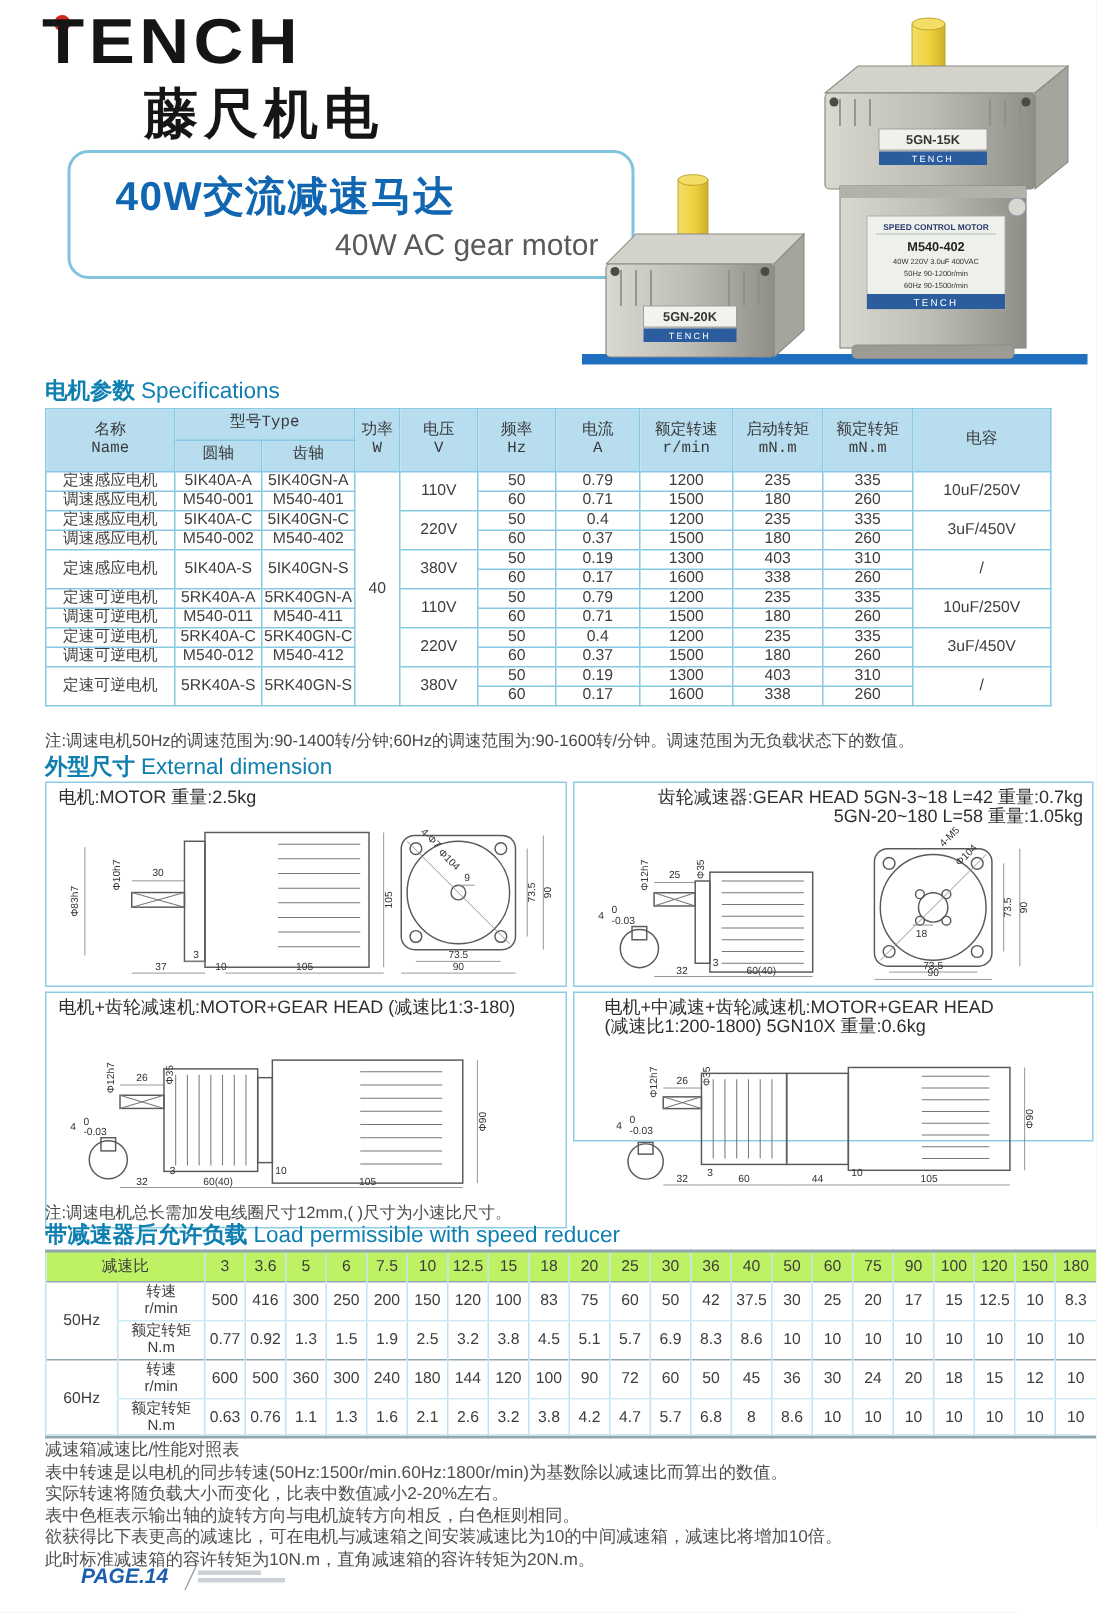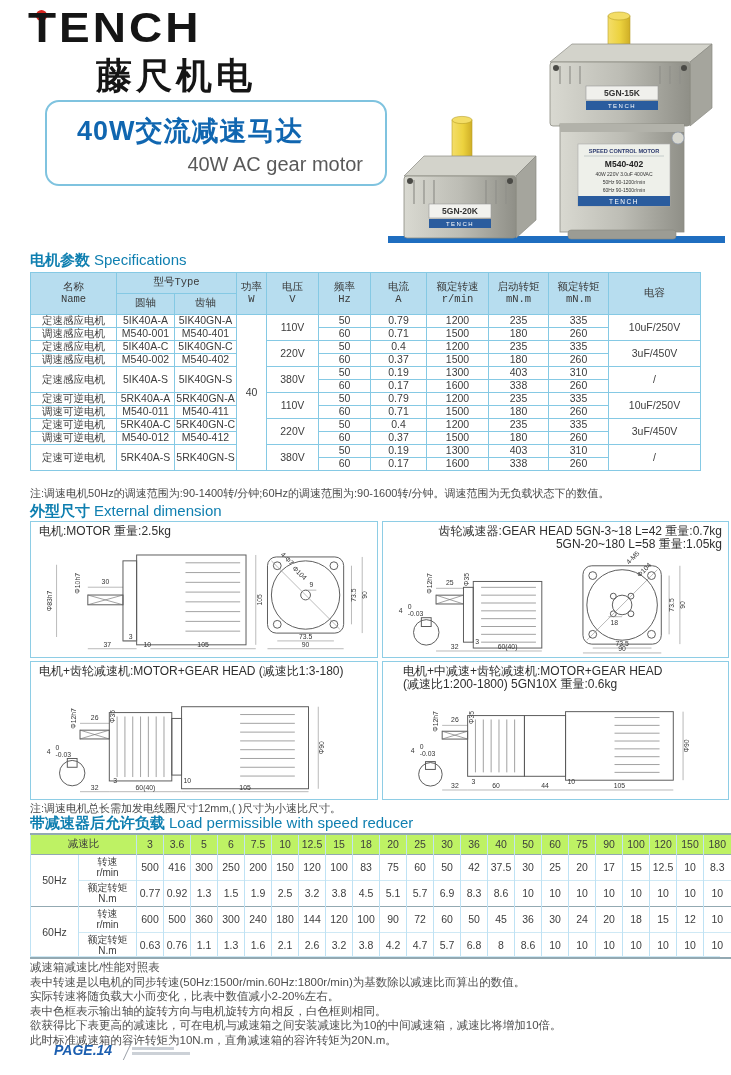--- a/index.html
+++ b/index.html
@@ -6,21 +6,21 @@
   body { background:#e8e8e8; font-family:"Liberation Sans","DejaVu Sans",sans-serif; }
   #page { position:relative; width:731px; height:1075px; background:#ffffff; margin:0 auto; overflow:hidden; }
 
   
   .logo { position:absolute; left:28px; top:4px; }
   .logo-en { font-size:46px; font-weight:900; letter-spacing:3px; color:#151515; line-height:1; transform:scaleY(.92); }
   .logo-dot { position:absolute; left:8px; top:6px; width:11px; height:11px; border-radius:50%; background:#d8251f; }
   .logo-cn { font-size:36px; font-weight:bold; color:#151515; margin:2px 0 0 68px; letter-spacing:4px; }
 
   
-  .hero { position:absolute; left:45px; top:100px; width:342px; height:86px; border:2px solid #7fc3df; border-radius:14px; background:#fff; }
+  .hero { position:absolute; left:45px; top:100px; width:378px; height:86px; border:2px solid #7fc3df; border-radius:14px; background:#fff; }
   .hero-cn { margin:11px 0 0 30px; font-size:27px; font-weight:bold; color:#1066b0; letter-spacing:1px; }
   .hero-en { margin:4px 22px 0 0; font-size:20px; color:#595959; text-align:right; }
 
   
   .photos { position:absolute; left:388px; top:8px; width:343px; height:244px; }
 
   
   .sec { position:absolute; left:30px; font-size:15px; color:#0f7fb0; }
   .sec b { font-weight:bold; margin-right:4px; }
 
@@ -456,21 +456,21 @@
         <text transform="rotate(-90 289 54)" x="289" y="54" font-size="6.5" text-anchor="middle">73.5</text>
         <line class="dim" x1="295" y1="14" x2="295" y2="94"></line>
         <text transform="rotate(-90 300 54)" x="300" y="54" font-size="6.5" text-anchor="middle">90</text>
         <line class="dim" x1="206" y1="98" x2="266" y2="98"></line>
           <text x="236" y="96" text-anchor="middle">73.5</text>
         <line class="dim" x1="196" y1="103" x2="276" y2="103"></line>
           <text x="236" y="101" text-anchor="middle" font-size="6.5">90</text>
       </svg>
     </div>
 
-    <div class="panel" style="left:0;top:140px;width:348px;height:139px;">
+    <div class="panel" style="left:0;top:140px;width:348px;height:158px;">
       <div class="p-title">电机+齿轮减速机:MOTOR+GEAR HEAD (减速比1:3-180)</div>
       <svg class="dwg" width="332" height="118" viewBox="0 0 340 118">
         <text x="8" y="76" font-size="8">4</text>
         <text x="17" y="72" font-size="4.5">0</text>
         <text x="17" y="79" font-size="4.5">-0.03</text>
         <circle class="out" cx="34" cy="96" r="13"></circle>
         <rect class="out" x="29" y="81" width="10" height="9" fill="#fff"></rect>
         <rect class="out" x="42" y="52" width="30" height="9"></rect>
         <line class="fin" x1="42" y1="52" x2="72" y2="61"></line>
           <line class="fin" x1="42" y1="61" x2="72" y2="52"></line>
@@ -506,21 +506,21 @@
         <text x="148" y="106" font-size="6.5">10</text>
         <line class="dim" x1="42" y1="115" x2="72" y2="115"></line>
           <text x="57" y="113" text-anchor="middle">32</text>
         <line class="dim" x1="72" y1="115" x2="146" y2="115"></line>
           <text x="109" y="113" text-anchor="middle">60(40)</text>
         <line class="dim" x1="146" y1="115" x2="276" y2="115"></line>
           <text x="211" y="113" text-anchor="middle">105</text>
       </svg>
     </div>
 
-    <div class="panel" style="left:352px;top:140px;width:347px;height:139px;padding-left:20px;">
+    <div class="panel" style="left:352px;top:140px;width:347px;height:100px;padding-left:20px;">
       <div class="p-title">电机+中减速+齿轮减速机:MOTOR+GEAR HEAD</div>
       <div class="p-title">(减速比1:200-1800)  5GN10X  重量:0.6kg</div>
       <svg class="dwg" width="331" height="103" viewBox="0 0 338 103">
         <text x="8" y="62" font-size="8">4</text>
         <text x="17" y="58" font-size="4.5">0</text>
         <text x="17" y="65" font-size="4.5">-0.03</text>
         <circle class="out" cx="28" cy="84" r="12"></circle>
         <rect class="out" x="23" y="71" width="10" height="8" fill="#fff"></rect>
         <rect class="out" x="40" y="40" width="26" height="8"></rect>
         <line class="fin" x1="40" y1="40" x2="66" y2="48"></line>

